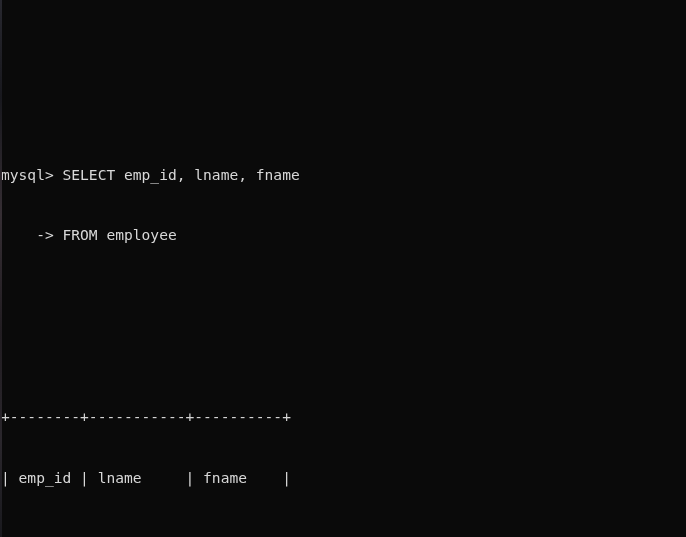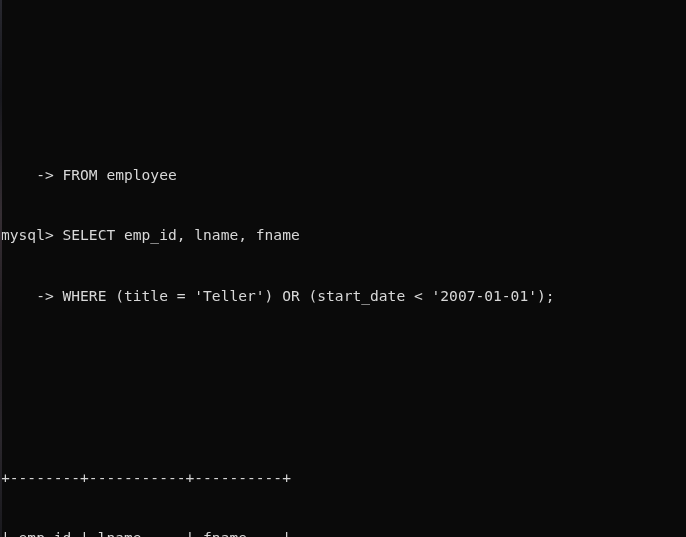--- a/index.html
+++ b/index.html
@@ -52,23 +52,22 @@
 </style>
 </head>
 <body>
 
 <div id="terminal">
 
   <div class="window-edge"></div>
 
   
   <div>
+    <span class="line">mysql&gt; SELECT emp_id, lname, fname</span>
     <span class="line">    -&gt; FROM employee</span>
-    <span class="line">mysql&gt; SELECT emp_id, lname, fname</span>
-    <span class="line">    -&gt; WHERE (title = 'Teller') OR (start_date &lt; '2007-01-01');</span>
   </div>
 
   
   <div>
     <span class="line rule">+--------+-----------+----------+</span>
     <span class="line">| emp_id | lname     | fname    |</span>
     
 
     
     

